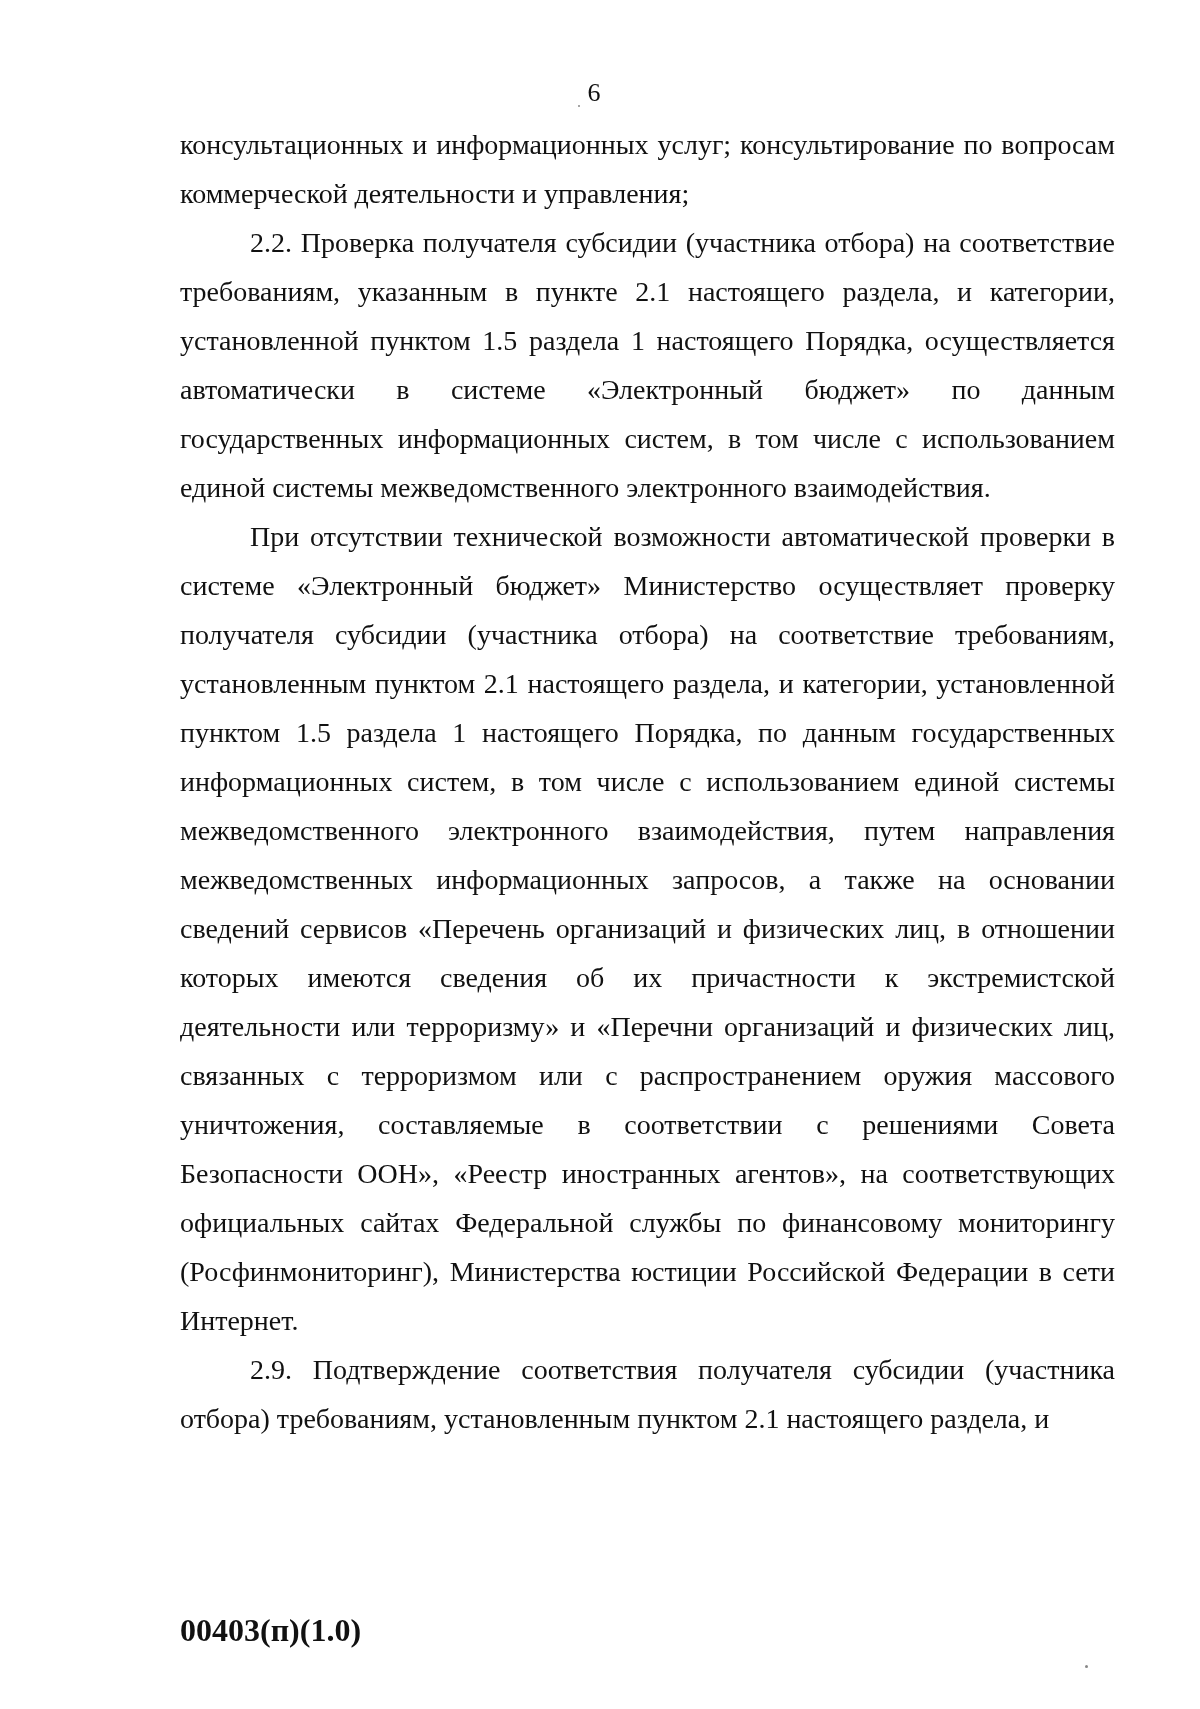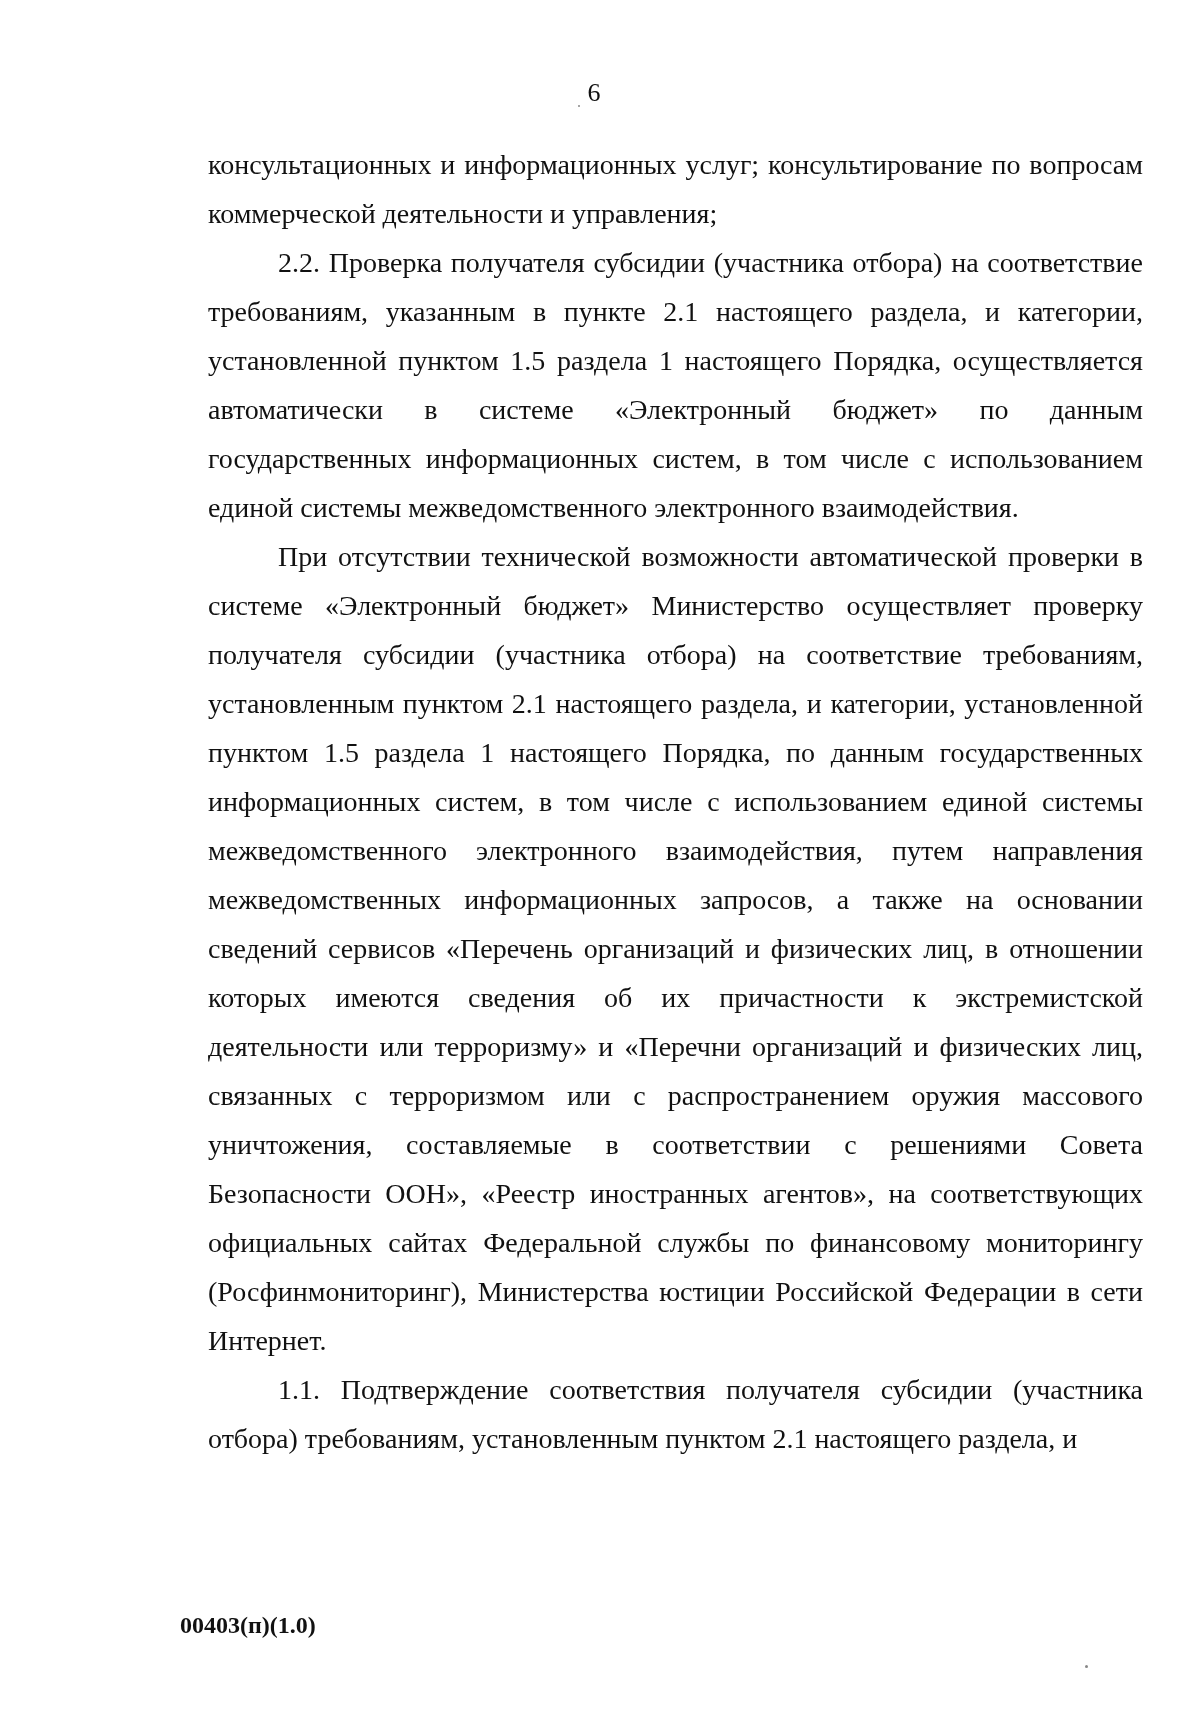--- a/index.html
+++ b/index.html
@@ -7,41 +7,41 @@
   .page {
     position: absolute; left: 0; top: 0; width: 1200px; height: 1709px;
     background: #ffffff; color: #111111;
     font-family: "Liberation Serif", "DejaVu Serif", serif;
   }
   .page-number {
     position: absolute; top: 78px; left: 0; width: 1200px; text-align: center;
     font-size: 26px; margin-left: 44px; width: 1100px;
   }
   .body-text {
-    position: absolute; left: 180px; top: 140px; width: 935px;
-    font-size: 28px; line-height: 49px; text-align: justify; margin-left: 28px;
+    position: absolute; left: 180px; top: 120px; width: 935px;
+    font-size: 28px; line-height: 49px; text-align: justify;
   }
   .body-text p { margin: 0; }
   .body-text p.indent { text-indent: 70px; }
   .footer-code {
     position: absolute; left: 180px; top: 1612px;
-    font-size: 24px; font-weight: bold;
+    font-size: 32px; font-weight: bold;
   }
   .speck { position: absolute; background: #888; border-radius: 50%; }
 </style>
 </head>
 <body>
 
 <div class="page">
   <div class="page-number">6</div>
 
   <div class="body-text">
     <p>консультационных и информационных услуг; консультирование по вопросам коммерческой деятельности и управления;</p>
     <p class="indent" style="margin-top:0">2.2. Проверка получателя субсидии (участника отбора) на соответствие требованиям, указанным в пункте 2.1 настоящего раздела, и категории, установленной пунктом 1.5 раздела 1 настоящего Порядка, осуществляется автоматически в системе «Электронный бюджет» по данным государственных информационных систем, в том числе с использованием единой системы межведомственного электронного взаимодействия.</p>
     <p class="indent" style="margin-top:0">При отсутствии технической возможности автоматической проверки в системе «Электронный бюджет» Министерство осуществляет проверку получателя субсидии (участника отбора) на соответствие требованиям, установленным пунктом 2.1 настоящего раздела, и категории, установленной пунктом 1.5 раздела 1 настоящего Порядка, по данным государственных информационных систем, в том числе с использованием единой системы межведомственного электронного взаимодействия, путем направления межведомственных информационных запросов, а также на основании сведений сервисов «Перечень организаций и физических лиц, в отношении которых имеются сведения об их причастности к экстремистской деятельности или терроризму» и «Перечни организаций и физических лиц, связанных с терроризмом или с распространением оружия массового уничтожения, составляемые в соответствии с решениями Совета Безопасности ООН», «Реестр иностранных агентов», на соответствующих официальных сайтах Федеральной службы по финансовому мониторингу (Росфинмониторинг), Министерства юстиции Российской Федерации в сети Интернет.</p>
-    <p class="indent">1.1. Подтверждение соответствия получателя субсидии (участника отбора) требованиям, установленным  пунктом 2.1 настоящего раздела, и</p>
+    <p class="indent">2.9. Подтверждение соответствия получателя субсидии (участника отбора) требованиям, установленным  пунктом 2.1 настоящего раздела, и</p>
   </div>
 
   <div class="footer-code">00403(п)(1.0)</div>
 
   <div class="speck" style="left:578px;top:105px;width:2px;height:2px;"></div>
   <div class="speck" style="left:1085px;top:1665px;width:3px;height:3px;"></div>
 </div>
 
 </body></html>

